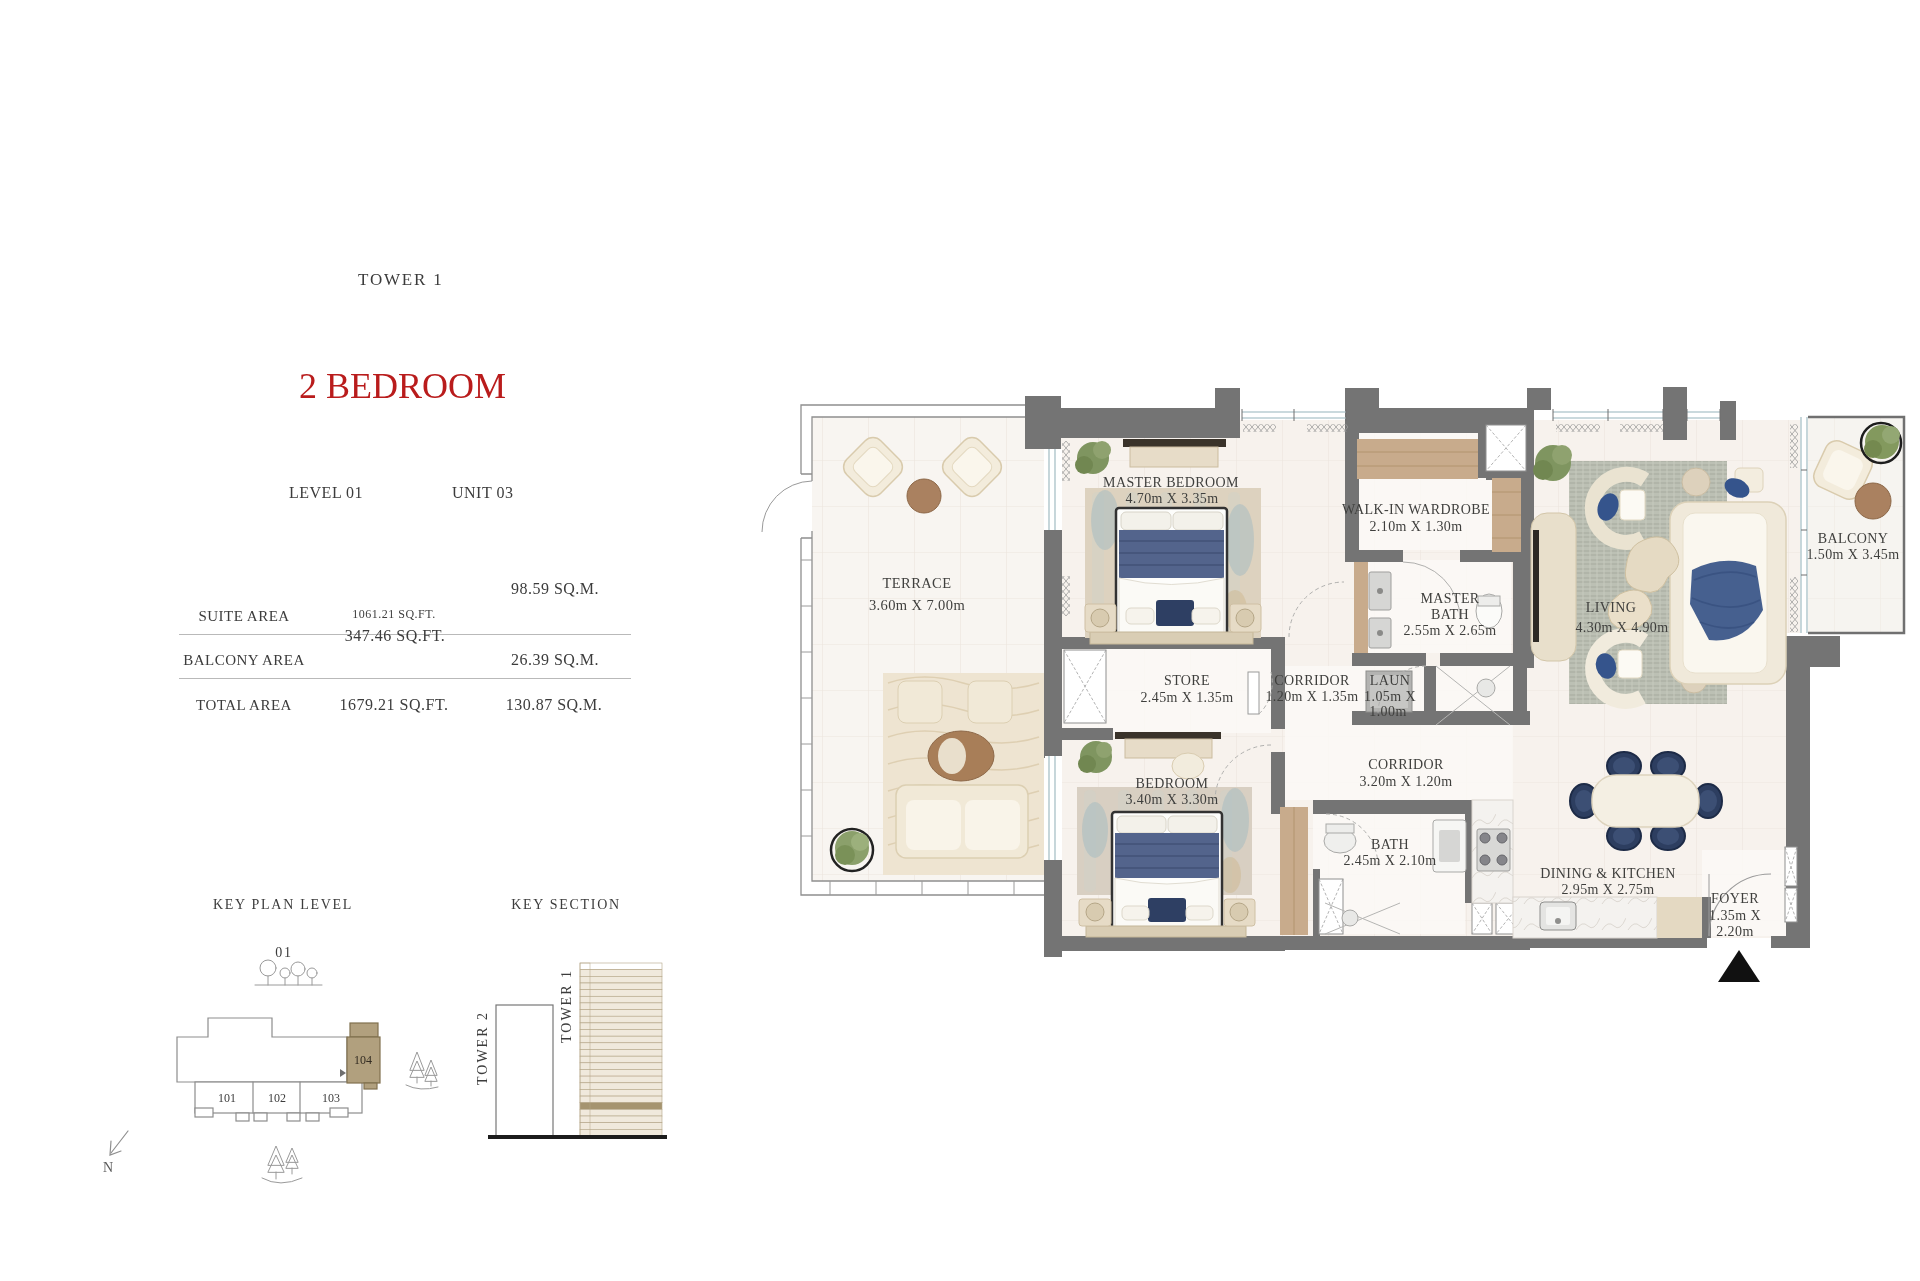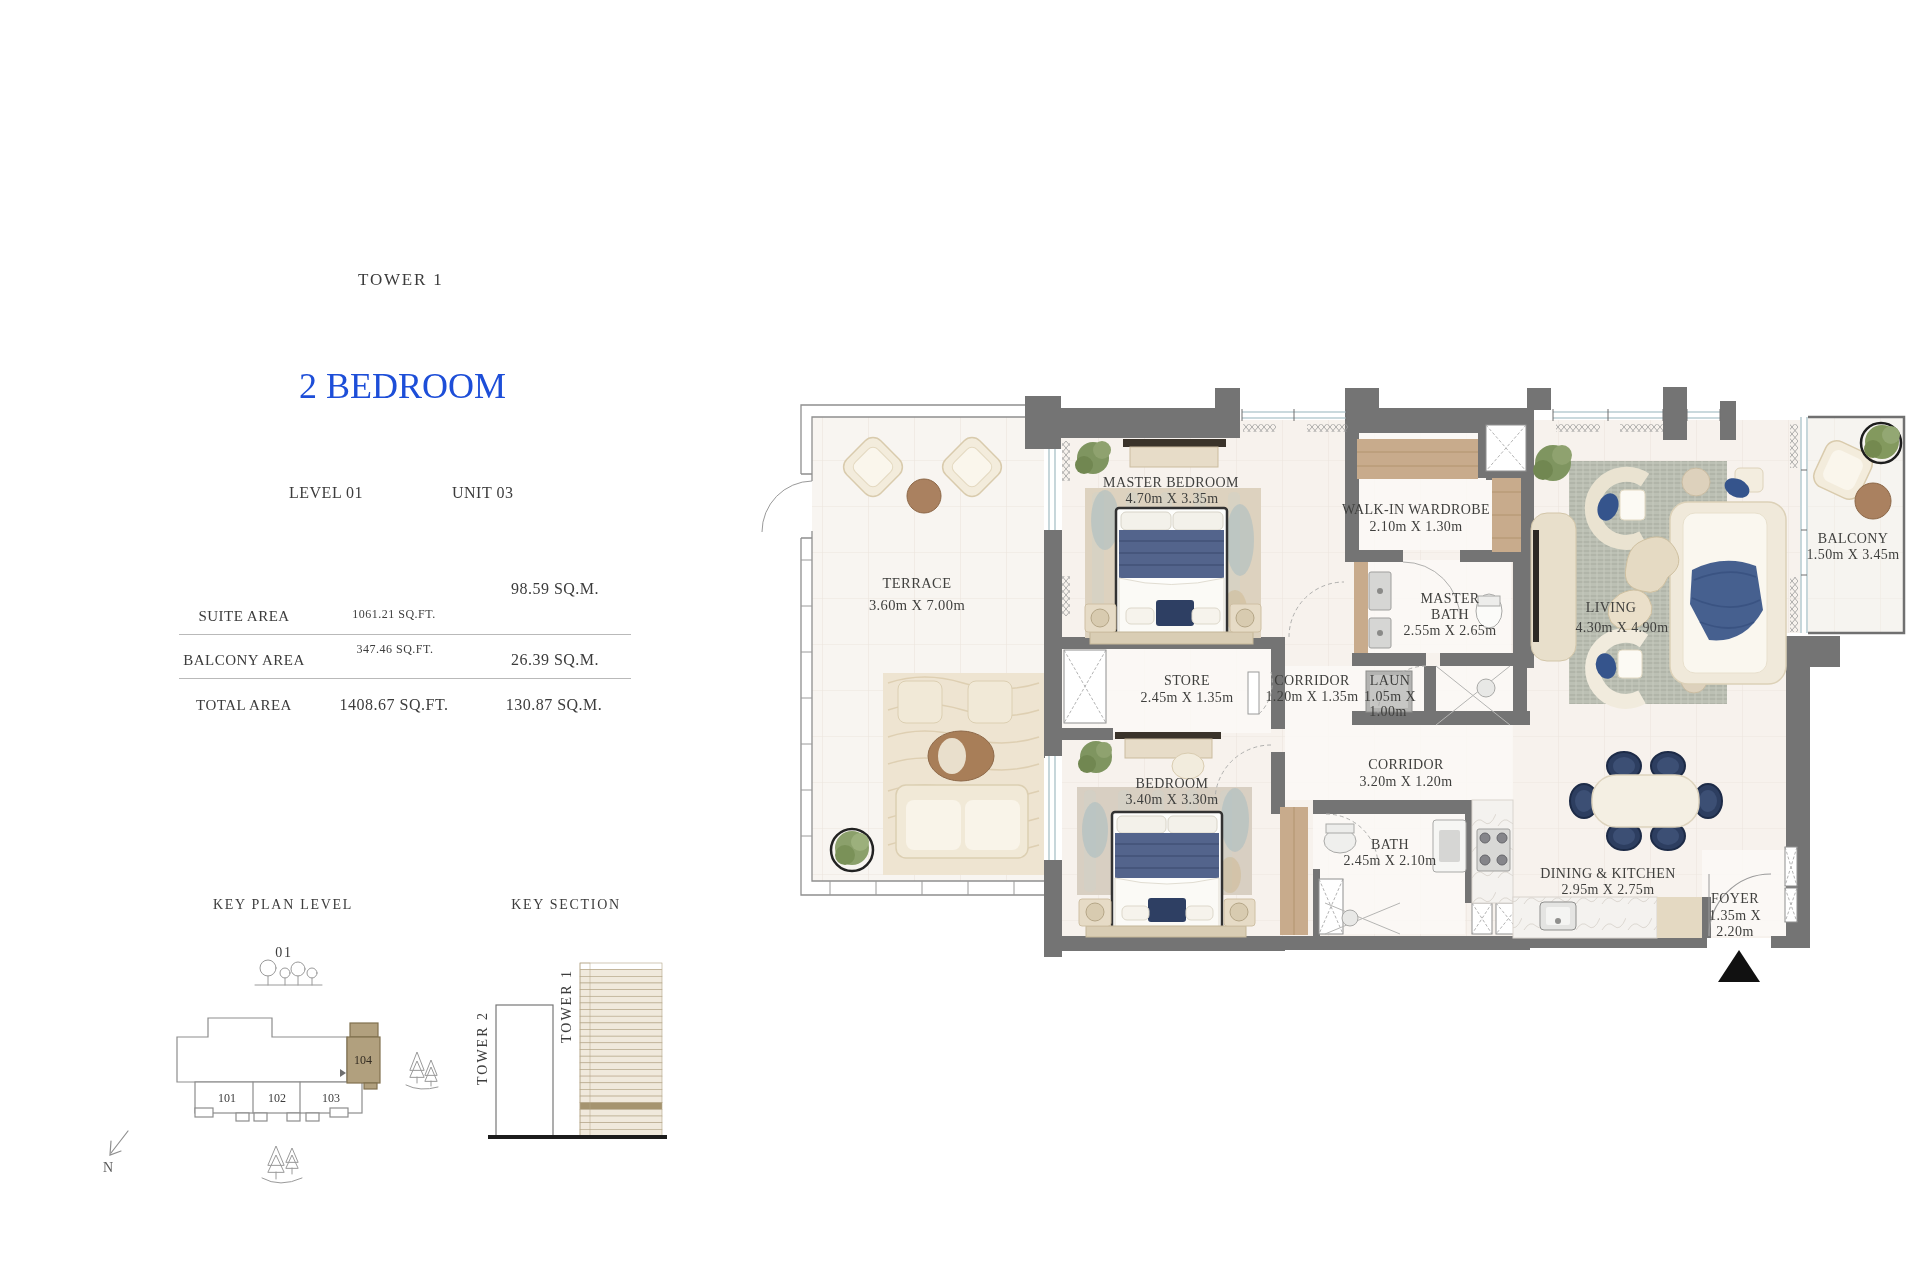--- a/index.html
+++ b/index.html
@@ -6,34 +6,34 @@
   .page{position:relative;width:1920px;height:1281px;background:#ffffff;overflow:hidden;
         font-family:"Liberation Serif", serif;color:#3c3c3c;margin-left:40px;}
   .t{position:absolute;white-space:nowrap;}
   .ctr{transform:translateX(-50%);}
 </style>
 </head>
 <body>
 <div class="page">
 
   <div class="t" style="left:318px;top:270px;font-size:17px;letter-spacing:1.8px;color:#3b3b3b;">TOWER 1</div>
-  <div class="t" style="left:259px;top:365px;font-size:36px;letter-spacing:0px;color:#1d4ed8;">2 BEDROOM</div>
+  <div class="t" style="left:259px;top:365px;font-size:36px;letter-spacing:0px;color:#b91c1c;">2 BEDROOM</div>
   <div class="t" style="left:249px;top:484px;font-size:16px;letter-spacing:0.5px;">LEVEL 01</div>
   <div class="t" style="left:412px;top:484px;font-size:16px;letter-spacing:0.5px;">UNIT 03</div>
 
   <div class="t ctr" style="left:204px;top:608px;font-size:15px;letter-spacing:0.5px;">SUITE AREA</div>
   <div class="t ctr" style="left:354px;top:607px;font-size:12px;letter-spacing:0.5px;">1061.21 SQ.FT.</div>
   <div class="t ctr" style="left:515px;top:580px;font-size:16px;letter-spacing:0.5px;">98.59 SQ.M.</div>
   <div class="t" style="left:139px;top:634px;width:452px;border-top:1.5px solid #b9b9b9;"></div>
   <div class="t ctr" style="left:204px;top:652px;font-size:15px;letter-spacing:0.5px;">BALCONY AREA</div>
-  <div class="t ctr" style="left:355px;top:642px;font-size:12px;letter-spacing:0.5px;">347.46 SQ.FT.</div>
+  <div class="t ctr" style="left:355px;top:627px;font-size:16px;letter-spacing:0.5px;">347.46 SQ.FT.</div>
   <div class="t ctr" style="left:515px;top:651px;font-size:16px;letter-spacing:0.5px;">26.39 SQ.M.</div>
   <div class="t" style="left:139px;top:678px;width:452px;border-top:1.5px solid #b9b9b9;"></div>
   <div class="t ctr" style="left:204px;top:697px;font-size:15px;letter-spacing:0.5px;">TOTAL AREA</div>
-  <div class="t ctr" style="left:354px;top:696px;font-size:16px;letter-spacing:0.5px;">1408.67 SQ.FT.</div>
+  <div class="t ctr" style="left:354px;top:696px;font-size:16px;letter-spacing:0.5px;">1679.21 SQ.FT.</div>
   <div class="t ctr" style="left:514px;top:696px;font-size:16px;letter-spacing:0.5px;">130.87 SQ.M.</div>
 
   <div class="t ctr" style="left:243px;top:897px;font-size:14px;letter-spacing:1.7px;">KEY PLAN LEVEL</div>
   <div class="t ctr" style="left:244px;top:945px;font-size:14px;letter-spacing:1.7px;">01</div>
   <div class="t ctr" style="left:526px;top:897px;font-size:14px;letter-spacing:1.7px;">KEY SECTION</div>
 
   <svg width="1920" height="1281" viewBox="0 0 1920 1281" style="position:absolute;left:0;top:0;" font-family="Liberation Serif, serif">
     <defs>
       <pattern id="tile" width="46" height="46" patternUnits="userSpaceOnUse">
         <rect width="46" height="46" fill="none"></rect>

